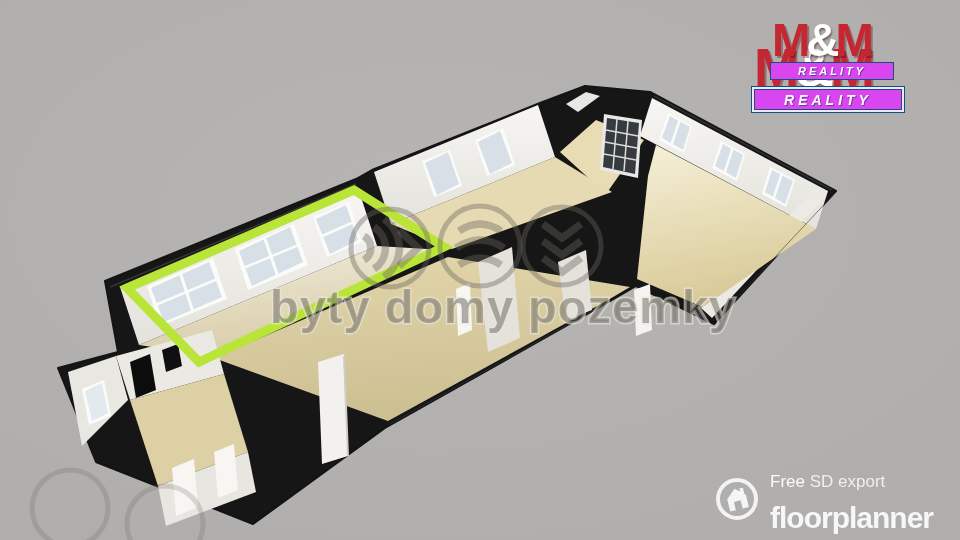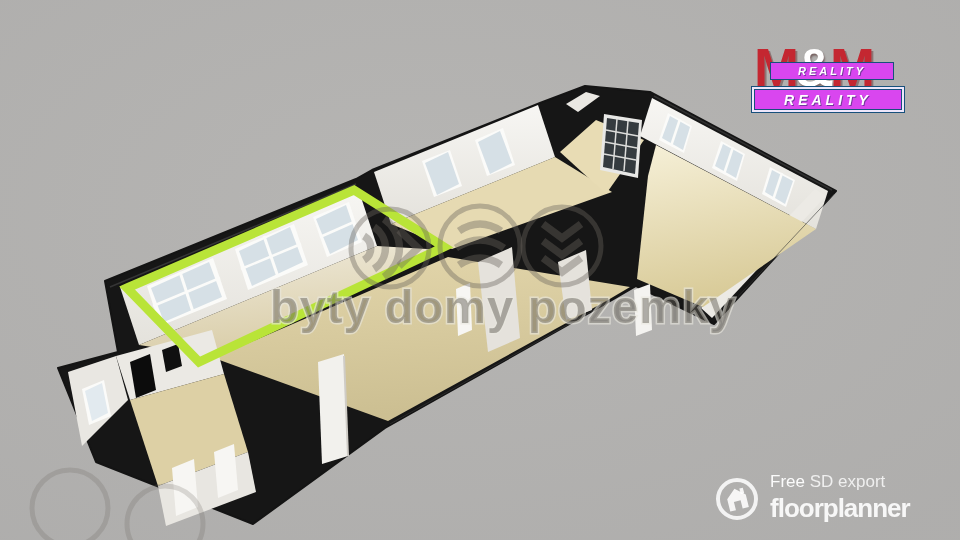--- a/index.html
+++ b/index.html
@@ -32,21 +32,21 @@
   
   .fp{position:absolute;left:710px;top:470px;width:244px;height:62px;
       color:rgba(255,255,255,.88);}
   .fp-circle{position:absolute;left:6px;top:8px;width:42px;height:42px;border-radius:50%;
              border:4px solid rgba(255,255,255,.85);box-sizing:border-box;}
   .fp-house{position:absolute;left:10px;top:12px;width:34px;height:34px;}
   .fp-lines{position:absolute;left:60px;top:2px;}
   .fp-row1{font-size:17px;white-space:nowrap;}
   .fp-row1 .b{font-weight:normal;color:rgba(255,255,255,.95);}
   .fp-row1 .l{color:rgba(255,255,255,.8);}
-  .fp-row2{font-size:26px;font-weight:bold;letter-spacing:-1px;margin-top:1px;
+  .fp-row2{font-size:30px;font-weight:bold;letter-spacing:-1px;margin-top:9px;
            color:rgba(255,255,255,.9);white-space:nowrap;}
 </style>
 </head>
 <body>
 
 <div class="stage">
 <svg width="960" height="540" viewBox="0 0 960 540">
   <defs>
     <radialGradient id="bg" cx="45%" cy="40%" r="75%">
       <stop offset="0%" stop-color="#b8b7b5"></stop>
@@ -207,20 +207,21 @@
       <circle cx="70" cy="508" r="38" stroke-width="5"></circle>
       <circle cx="165" cy="524" r="38" stroke-width="5"></circle>
     </g>
   </g>
   <text class="wm-text" x="270" y="323">byty domy pozemky</text>
 </svg>
 </div>
 
 <div class="agency">
   <div class="mm mm-front"><span>M</span><span class="amp">&amp;</span><span>M</span></div>
+  <div class="mm mm-back"><span>M</span><span class="amp">&amp;</span><span>M</span></div>
   <div class="bar bar-back">REALITY</div>
   <div class="bar bar-front">REALITY</div>
 </div>
 
 <div class="fp">
   <div class="fp-circle"></div>
   <svg class="fp-house" viewBox="0 0 32 32">
     <g transform="rotate(-14 16 16)" fill="rgba(255,255,255,0.88)">
       <path d="M7 26 L7 14 L16 6 L25 14 L25 26 L19 26 L19 18 L12.5 18 L12.5 26 Z"></path>
       <rect x="20.5" y="7" width="3.4" height="5.5"></rect>

